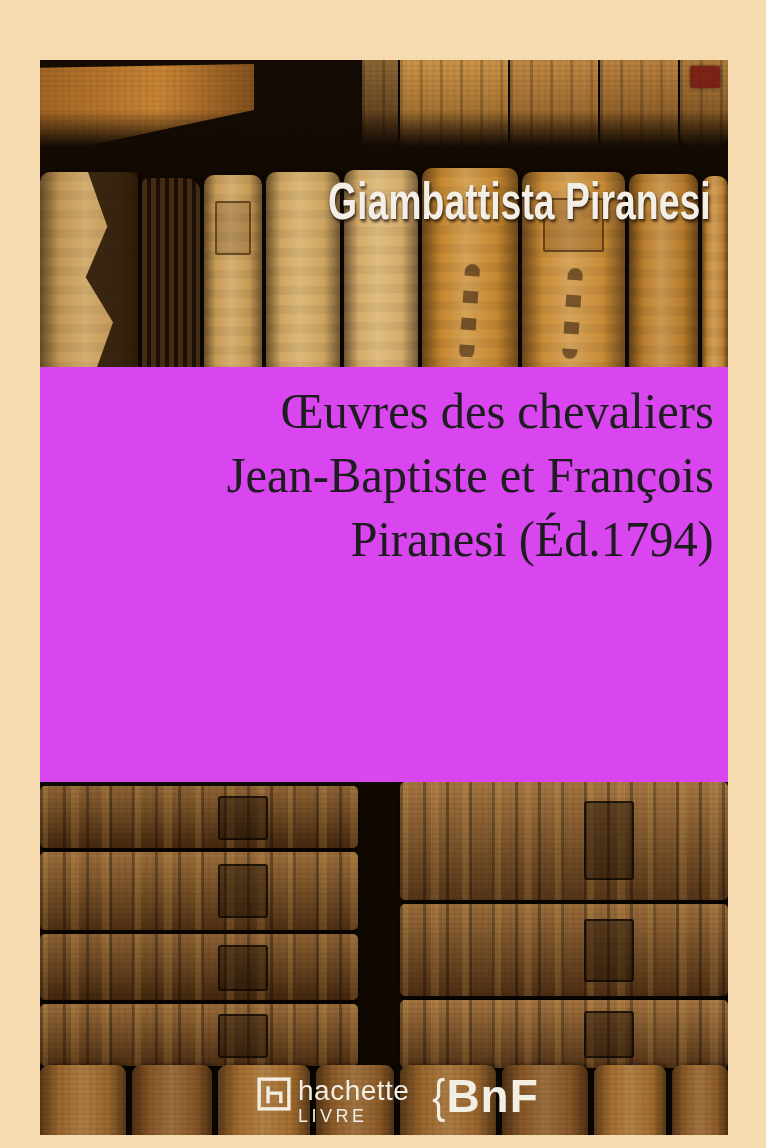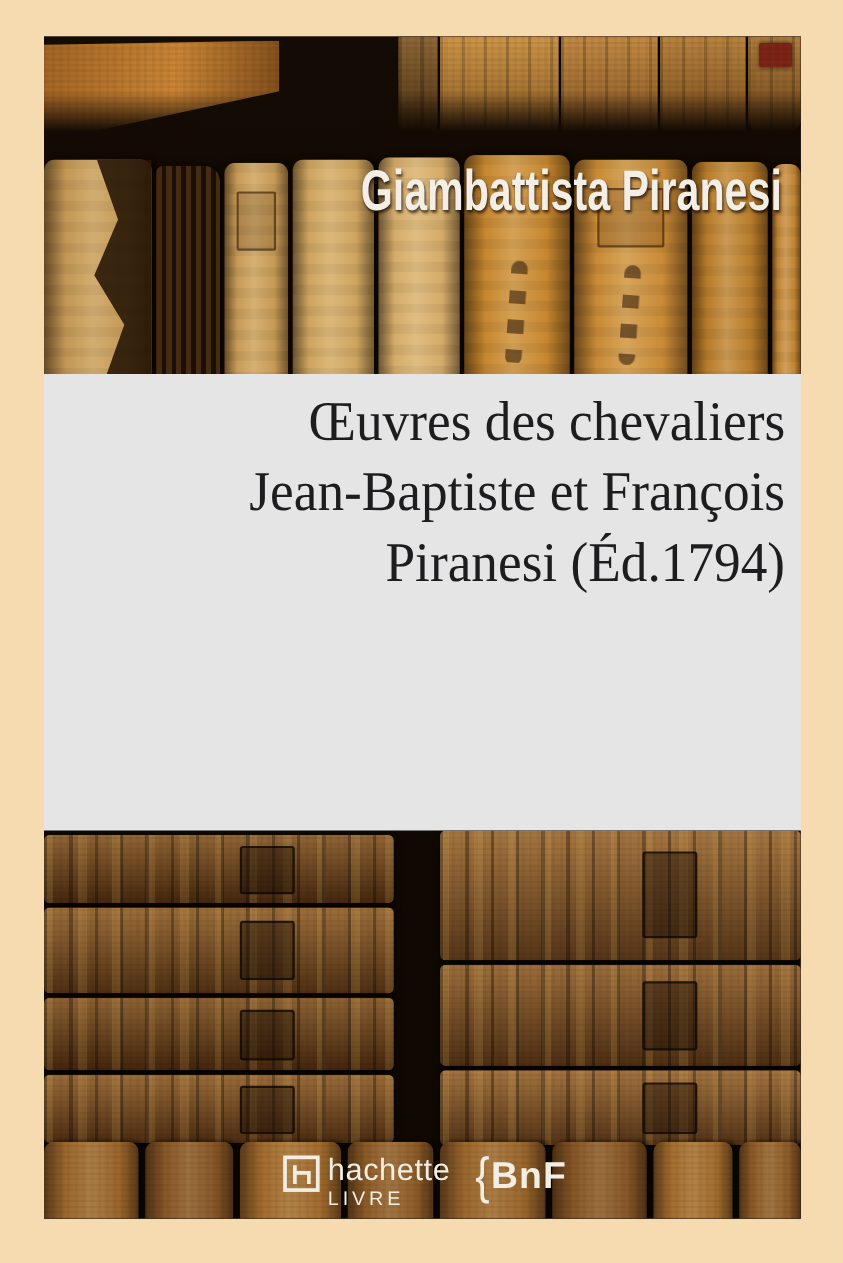--- a/index.html
+++ b/index.html
@@ -2,21 +2,21 @@
 <html><head>
 <meta charset="utf-8">
 <style>
   html,body{margin:0;padding:0;}
   body{
     width:766px;height:1148px;
     font-family:"Liberation Sans",sans-serif;
     background:#F7DBB0;
     position:relative;overflow:hidden;
   }
-  .page{position:absolute;inset:0;background:#F7DBB0;}
+  .page{position:absolute;inset:0;background:#F7DBB0;margin-top:27px;}
   .content{
     position:absolute;left:40px;top:33px;width:688px;height:1075px;
   }
   
   .photo{position:absolute;left:0;width:688px;overflow:hidden;background:#140C04;}
   .photo-top{top:0;height:307px;}
   .photo-bottom{top:722px;height:353px;background:#100902;}
   .photo::after{
     content:'';position:absolute;inset:0;pointer-events:none;
     background:
@@ -77,21 +77,21 @@
   
   .author{
     position:absolute;top:115px;right:17px;z-index:4;
     font-size:52px;font-weight:bold;line-height:52px;white-space:nowrap;
     color:#F3EFE6;letter-spacing:0px;
     transform:scaleX(.72);transform-origin:100% 50%;
     text-shadow:2px 3px 3px rgba(25,12,3,.6), 0 1px 2px rgba(25,12,3,.5);
   }
   
   .white-band{
-    position:absolute;left:0;top:307px;width:688px;height:464px;background:#e5e5e5;
+    position:absolute;left:0;top:307px;width:688px;height:464px;background:#d946ef;
   }
   .title{
     padding:12px 15px 0 0;
     text-align:right;
     font-family:"Liberation Serif",serif;
     font-size:51px;line-height:64px;color:#1D1D20;
     transform:scaleX(.95);transform-origin:100% 0;
   }
   
   .hrow{
@@ -120,21 +120,21 @@
     position:absolute;left:217px;top:295px;display:flex;align-items:flex-start;color:#F2EEE4;
   }
   .hachette-mark{display:block;margin-right:7px;}
   .hachette-text{display:flex;flex-direction:column;line-height:1;}
   .hachette-word{font-size:28px;letter-spacing:.5px;font-weight:400;}
   .livre{font-size:18px;letter-spacing:3.5px;margin-top:2px;font-weight:400;}
   .bnf{
     position:absolute;left:391px;top:296px;display:flex;align-items:center;color:#F2EEE4;
   }
   .brace{font-size:46px;font-weight:300;line-height:36px;transform:scaleX(.85);display:inline-block;}
-  .bnf-word{font-size:34px;font-weight:bold;letter-spacing:1px;line-height:36px;}
+  .bnf-word{font-size:46px;font-weight:bold;letter-spacing:1px;line-height:36px;}
 </style>
 </head>
 <body>
 
 <div class="page">
   <div class="content">
 
     <div class="photo photo-top" id="photoTop">
       <div class="shelf-board"></div>
       <div class="shadow-band"></div>

